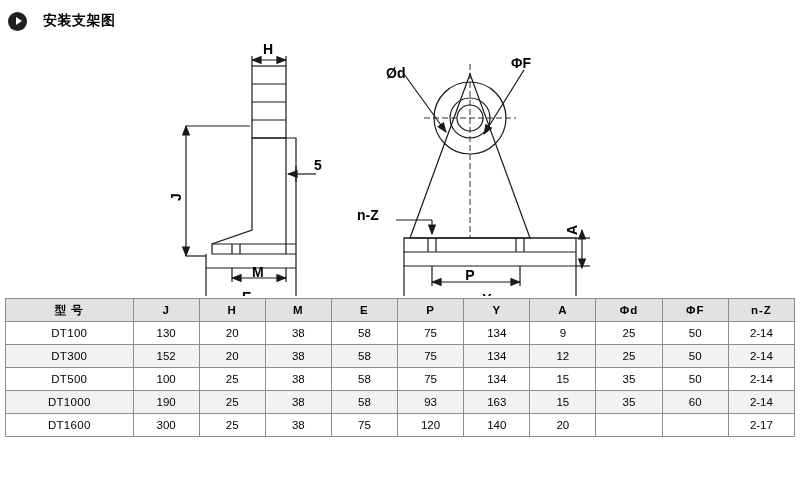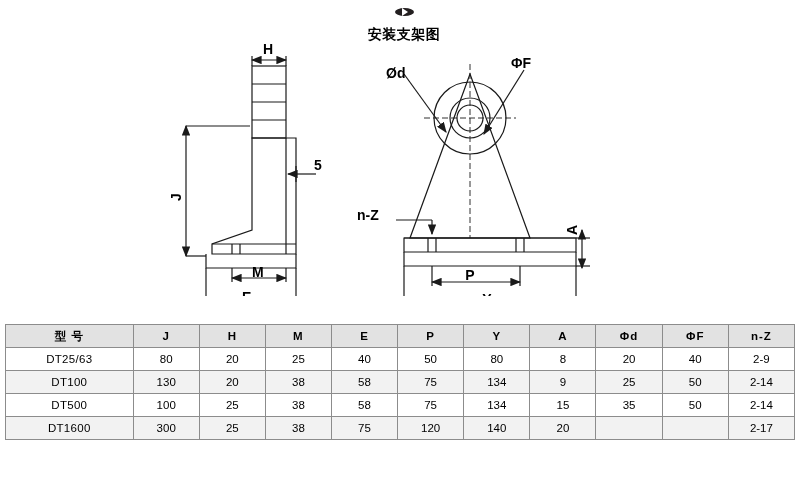--- a/index.html
+++ b/index.html
@@ -13,24 +13,23 @@
     font-family: "Liberation Sans", sans-serif;
     color: #000;
     position: relative;
     overflow: hidden;
   }
 
   
   .page-header {
     display: flex;
     align-items: center;
-    gap: 10px;
+    gap: 16px;
     padding: 8px 0 0 8px;
     height: 26px;
-    flex-direction: column;
   }
   .play-badge {
     width: 19px;
     height: 19px;
     border-radius: 50%;
     background: #231f20;
     display: flex;
     align-items: center;
     justify-content: center;
   }
@@ -60,21 +59,20 @@
     left: 0;
     top: 0;
   }
 
   
   .spec-table-wrap {
     position: absolute;
     left: 5px;
     top: 298px;
     width: 790px;
-    margin-top: 26px;
   }
   table.spec {
     border-collapse: collapse;
     width: 790px;
     font-size: 11.5px;
   }
   table.spec th, table.spec td {
     border: 1px solid #8c8c8c;
     text-align: center;
     height: 22px;
@@ -222,56 +220,69 @@
         <th class="col-num">P</th>
         <th class="col-num">Y</th>
         <th class="col-num">A</th>
         <th class="col-num">Φd</th>
         <th class="col-num">ΦF</th>
         <th class="col-num">n-Z</th>
       </tr>
     </thead>
     <tbody>
       <tr>
-        <td class="model">DT25/63</td>
-        <td>80</td>
-        <td>20</td>
-        <td>25</td>
-        <td>40</td>
-        <td>50</td>
-        <td>80</td>
-        <td>8</td>
-        <td>20</td>
-        <td>40</td>
-        <td>2-9</td>
-      </tr>
-      <tr>
         <td class="model">DT100</td>
         <td>130</td>
         <td>20</td>
         <td>38</td>
         <td>58</td>
         <td>75</td>
         <td>134</td>
         <td>9</td>
+        <td>25</td>
+        <td>50</td>
+        <td>2-14</td>
+      </tr>
+      <tr>
+        <td class="model">DT300</td>
+        <td>152</td>
+        <td>20</td>
+        <td>38</td>
+        <td>58</td>
+        <td>75</td>
+        <td>134</td>
+        <td>12</td>
         <td>25</td>
         <td>50</td>
         <td>2-14</td>
       </tr>
       <tr>
         <td class="model">DT500</td>
         <td>100</td>
         <td>25</td>
         <td>38</td>
         <td>58</td>
         <td>75</td>
         <td>134</td>
         <td>15</td>
         <td>35</td>
         <td>50</td>
+        <td>2-14</td>
+      </tr>
+      <tr>
+        <td class="model">DT1000</td>
+        <td>190</td>
+        <td>25</td>
+        <td>38</td>
+        <td>58</td>
+        <td>93</td>
+        <td>163</td>
+        <td>15</td>
+        <td>35</td>
+        <td>60</td>
         <td>2-14</td>
       </tr>
       <tr>
         <td class="model">DT1600</td>
         <td>300</td>
         <td>25</td>
         <td>38</td>
         <td>75</td>
         <td>120</td>
         <td>140</td>

